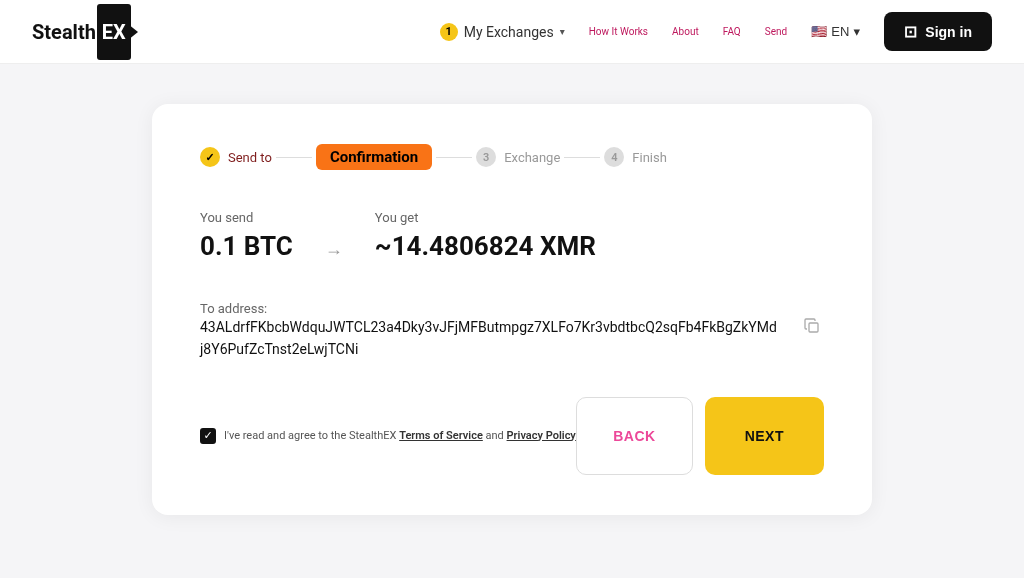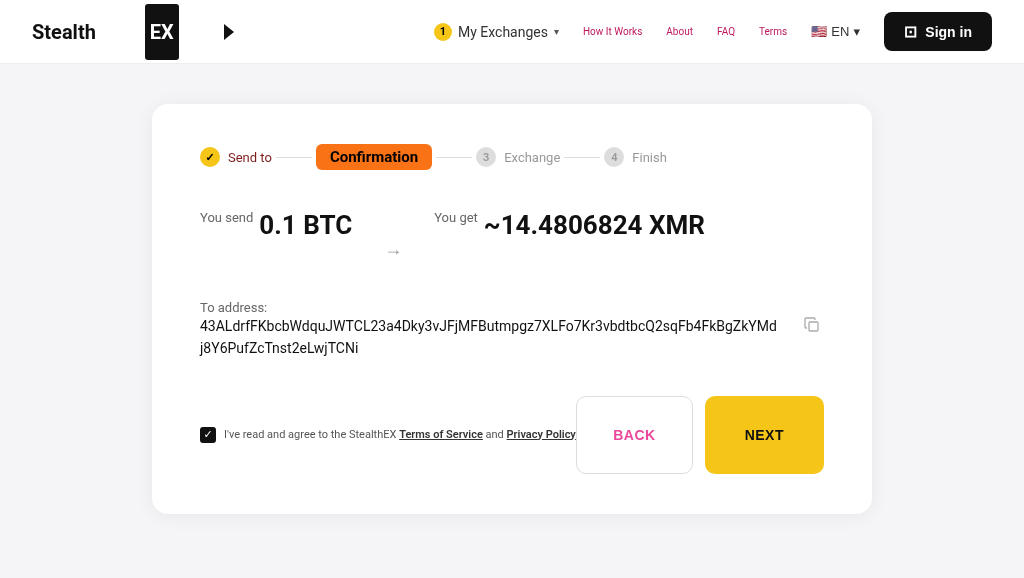--- a/index.html
+++ b/index.html
@@ -21,21 +21,20 @@
       border-bottom: 1px solid #eee;
     }
 
     .logo {
       display: flex;
       align-items: center;
       font-size: 20px;
       font-weight: 700;
       color: #111;
       text-decoration: none;
-      gap: 48px;
     }
 
     .logo-stealth { color: #111; }
     .logo-ex {
       background: #111;
       color: #fff;
       padding: 16px 5px;
       border-radius: 3px;
       margin-left: 1px;
     }
@@ -197,21 +196,21 @@
     
     .exchange-summary {
       display: flex;
       align-items: flex-start;
       gap: 32px;
       margin-bottom: 40px;
     }
 
     .send-info, .get-info {
       display: flex;
-      flex-direction: row;
+      flex-direction: column;
       gap: 6px;
     }
 
     .label-small {
       font-size: 13px;
       color: #666;
     }
 
     .amount-large {
       font-size: 26px;
@@ -344,21 +343,21 @@
 
   <nav>
     <div class="my-exchanges">
       <span class="my-exchanges-badge">1</span>
       <span>My Exchanges</span>
       <span class="my-exchanges-caret">▾</span>
     </div>
     <a>How It Works</a>
     <a>About</a>
     <a>FAQ</a>
-    <a>Terms</a>
+    <a>Send</a>
     <button class="lang-btn">
       <span>🇺🇸</span>
       <span>EN</span>
       <span>▾</span>
     </button>
     <button class="signin-btn">
       <span class="signin-icon">⊡</span>
       <span>Sign in</span>
     </button>
   </nav>

